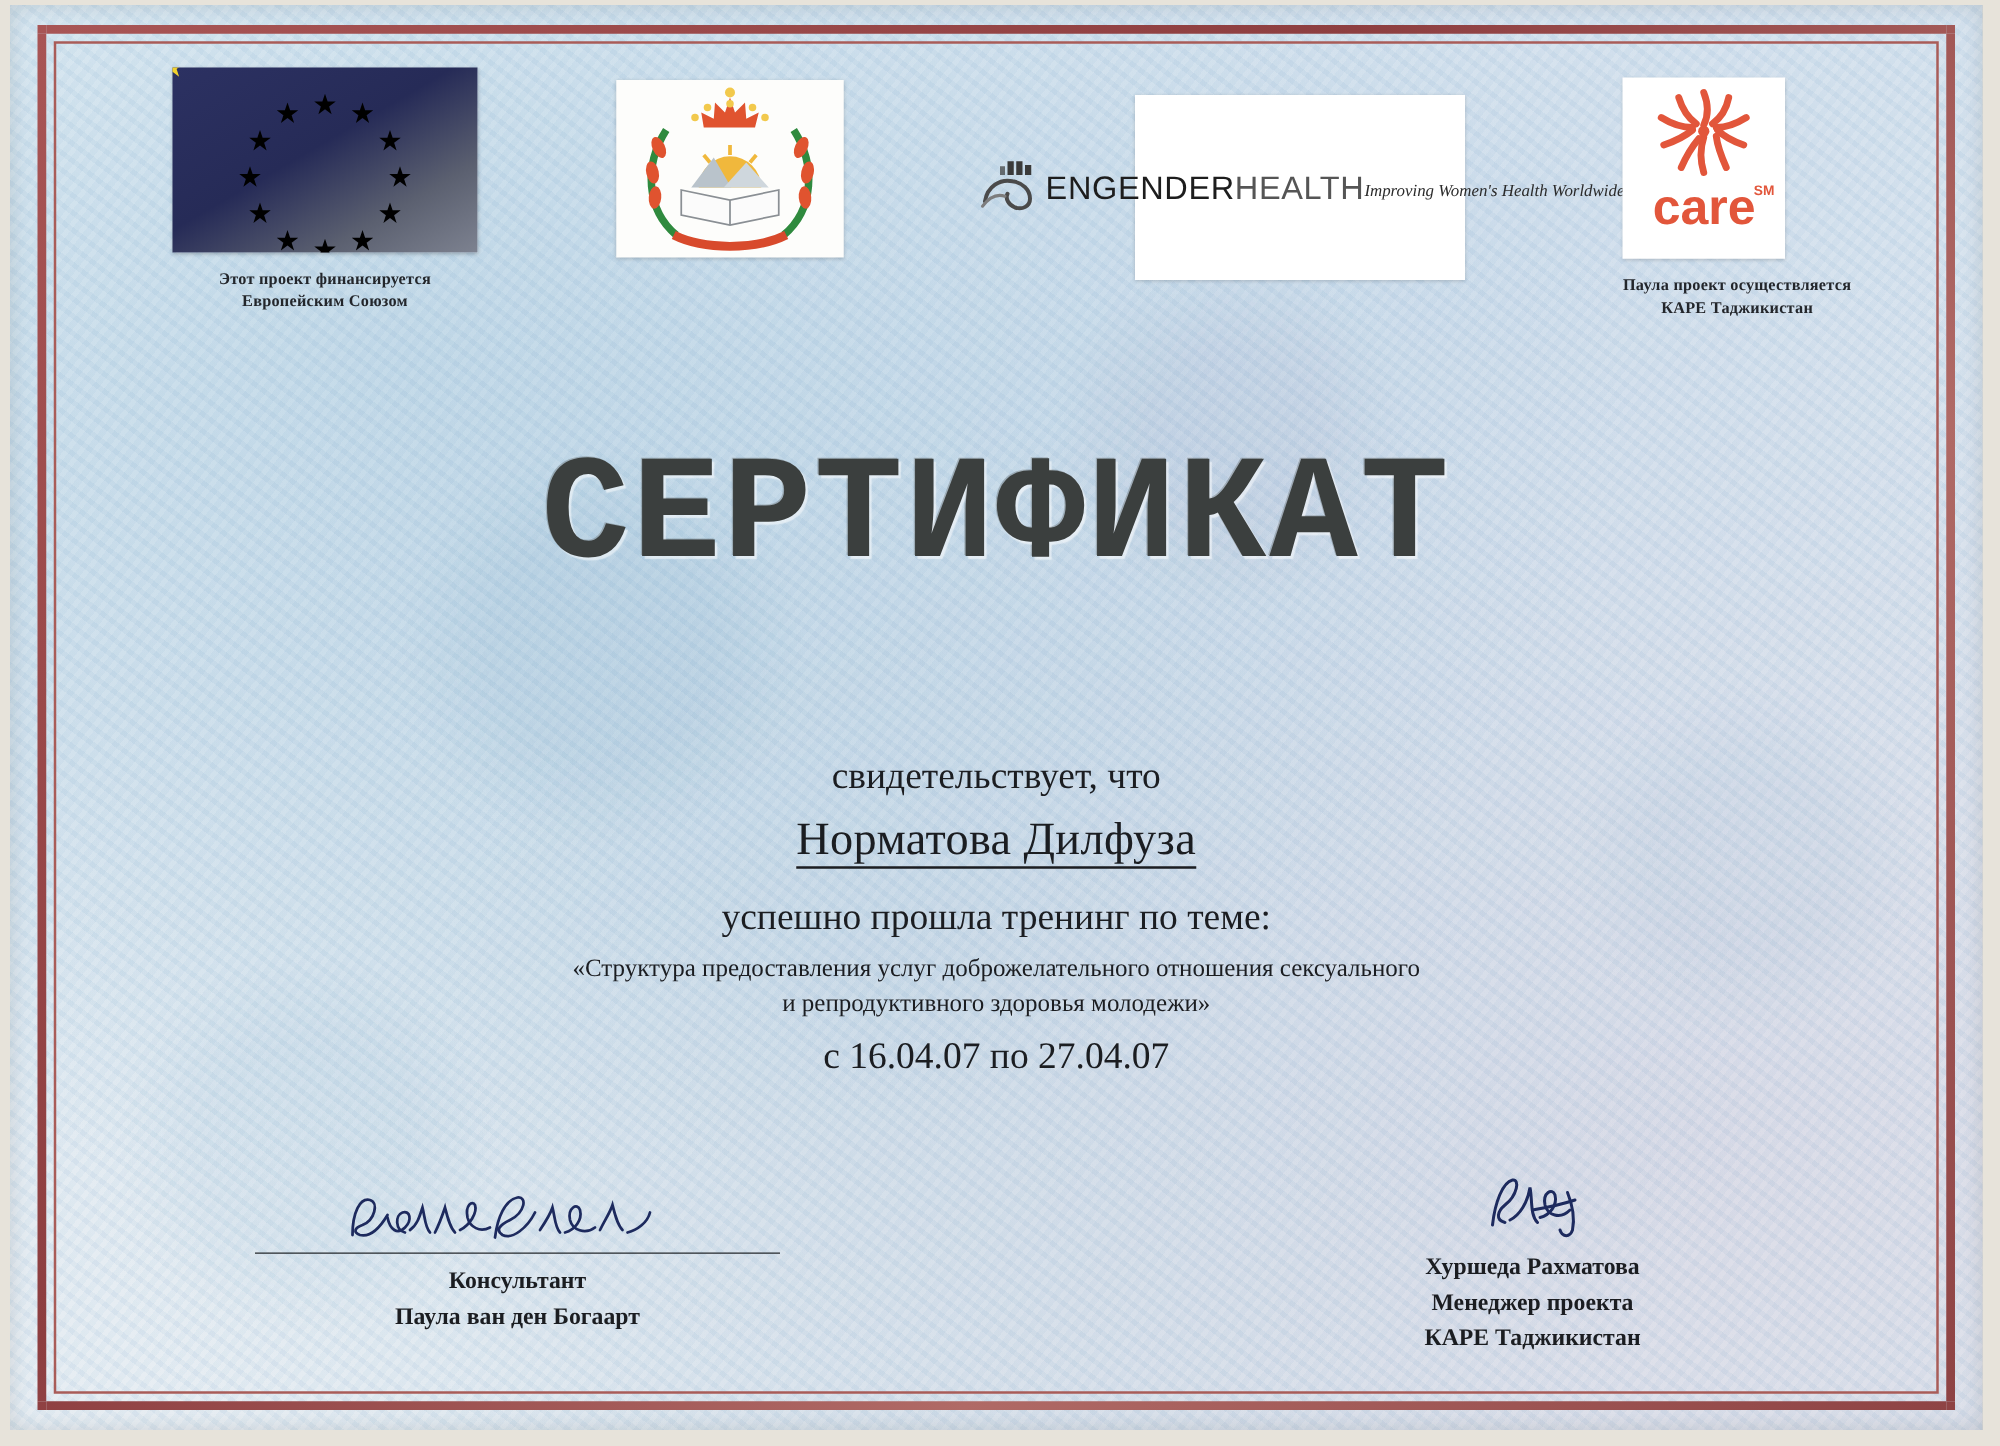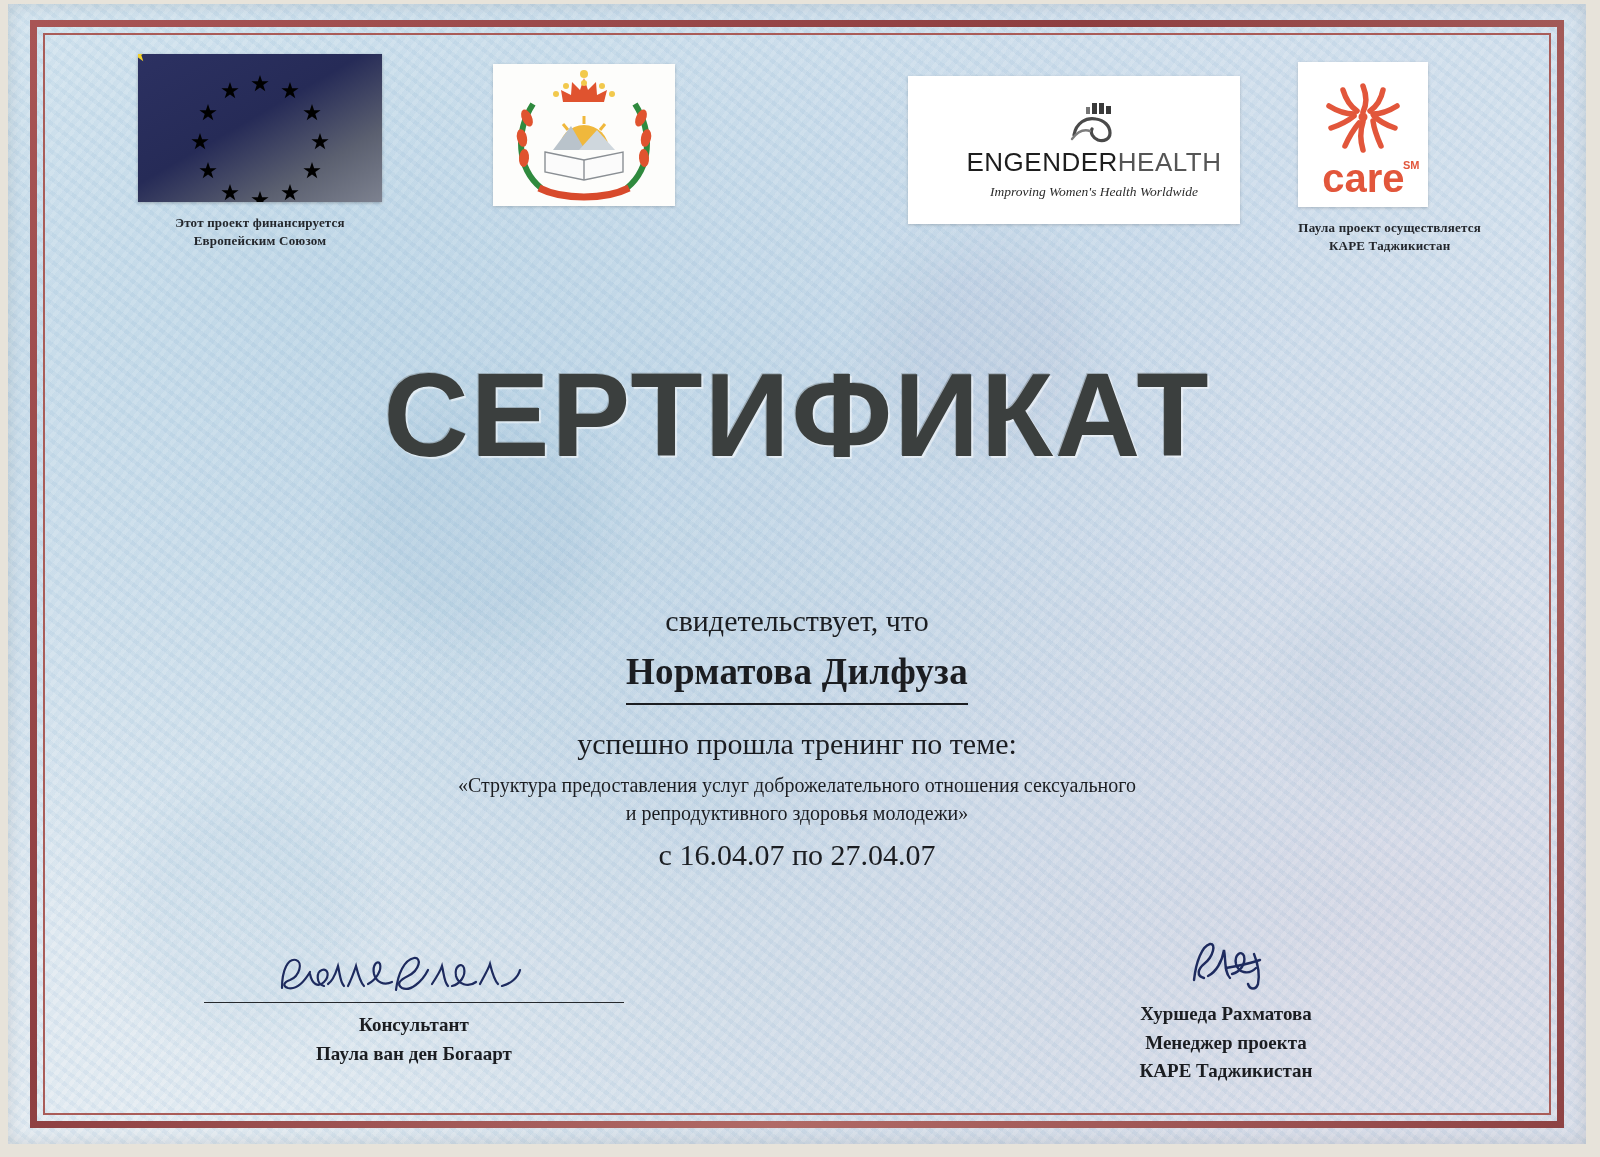--- a/index.html
+++ b/index.html
@@ -111,29 +111,28 @@
     width: 182px; height: 142px;
     background: #fdfdfb;
     position: relative;
     box-shadow: 0 1px 3px rgba(0,0,0,.18);
     overflow: hidden;
   }
 
   
   .eh { left: 840px; top: 30px; }
   .eh-box {
-    width: 292px; height: 148px;
+    width: 264px; height: 148px;
     background: #ffffff;
     box-shadow: 0 1px 3px rgba(0,0,0,.18);
     position: relative;
     display: flex;
-    flex-direction: column;
+    flex-direction: row;
     align-items: center;
     justify-content: center;
-    padding-left: 40px;
   }
   .eh-mark {
     width: 56px; height: 42px;
     position: relative;
     margin-bottom: 4px;
   }
   .eh-name {
     font-family: "Liberation Sans", sans-serif;
     font-size: 26px;
     letter-spacing: .5px;
@@ -154,21 +153,21 @@
   .care { right: 45px; top: 16px; }
   .care-box {
     width: 130px; height: 145px;
     background: #ffffff;
     box-shadow: 0 1px 3px rgba(0,0,0,.18);
     position: relative;
     display: flex;
     flex-direction: column;
     align-items: center;
     justify-content: flex-start;
-    padding-top: 16px;
+    padding-top: 4px;
     box-sizing: border-box;
   }
   .care-burst { width: 92px; height: 78px; position: relative; }
   .care-word {
     font-family: "Liberation Sans", sans-serif;
     font-weight: bold;
     font-size: 40px;
     color: #e2563b;
     line-height: 1;
     margin-top: 2px;
@@ -181,21 +180,21 @@
     font-weight: bold;
     color: #e2563b;
   }
 
   
   .title {
     position: absolute;
     left: 0; right: 0;
     top: 352px;
     text-align: center;
-    font-family: Liberation Sans, sans-serif;
+    font-family: Liberation Mono, monospace;
     font-weight: bold;
     font-size: 118px;
     line-height: 1;
     letter-spacing: 2px;
     color: #3b3f3e;
     text-shadow: 2px 2px 1px rgba(255,255,255,.55), -1px -1px 0 rgba(90,95,95,.35);
   }
 
   
   .body-text {
@@ -204,25 +203,25 @@
     top: 600px;
     text-align: center;
     color: #1b1d21;
   }
   .line-witness {
     font-size: 30px;
     margin-bottom: 12px;
   }
   .recipient {
     font-size: 37px;
-    font-weight: bold;
+    font-weight: normal;
     letter-spacing: .3px;
     display: inline-block;
     border-bottom: 2px solid #1b1d21;
-    padding-bottom: 10px;
+    padding-bottom: 0;
     margin-bottom: 16px;
   }
   .line-passed {
     font-size: 30px;
     margin-top: 6px;
     margin-bottom: 10px;
   }
   .topic {
     font-size: 20px;
     line-height: 1.42;

